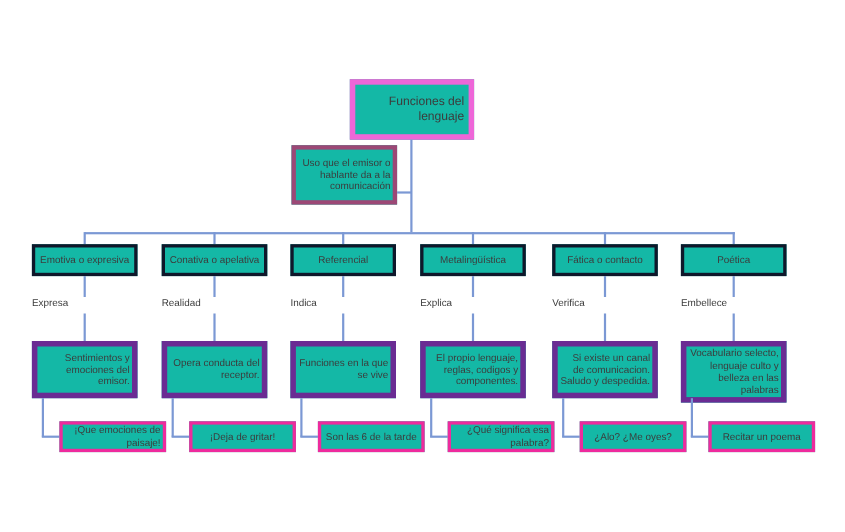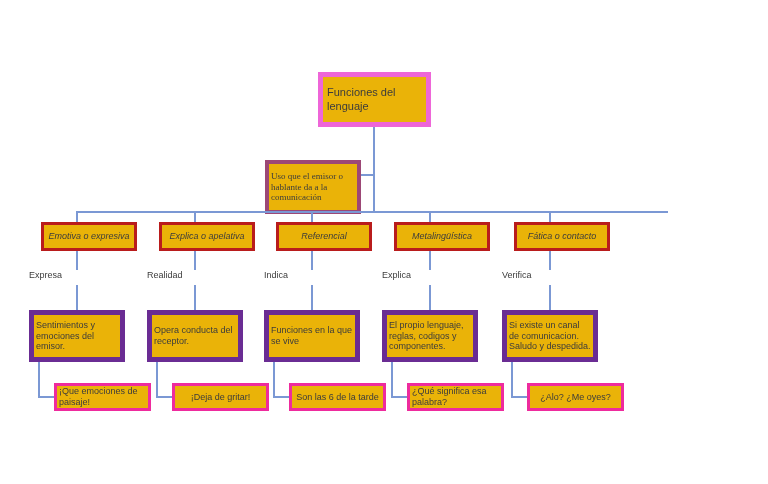--- a/index.html
+++ b/index.html
@@ -1,35 +1,35 @@
 <!DOCTYPE html>
 <html><head>
 <meta charset="utf-8">
 <style>
   html,body{margin:0;padding:0;background:#ffffff;}
   .canvas{
     position:relative;width:768px;height:484px;background:#ffffff;
     font-family:"Liberation Sans", sans-serif;color:#3c3c3c;overflow:hidden;
   }
   .node{
-    position:absolute;box-sizing:border-box;background:#eab308;
-    display:flex;align-items:center;justify-content:center;text-align:left;
+    position:absolute;box-sizing:border-box;background:#14b8a6;
+    display:flex;align-items:center;justify-content:center;text-align:right;
     line-height:1.22;
   }
   .node--title{
     left:318px;top:72px;width:113px;height:55px;
     border:5px solid #ee66d8;font-size:11px;padding:0 4px;
   }
   .node--sub{
-    left:265px;top:160px;width:96px;height:54px;
-    border:4px solid #9c4876;font-size:9px;padding:0 2px;font-family:Liberation Serif, serif;
+    left:265px;top:132px;width:96px;height:54px;
+    border:4px solid #9c4876;font-size:9px;padding:0 2px;
   }
   .node--head{
-    left:12px;top:11px;width:96px;height:29px;
-    border:3px solid #b91c1c;font-size:9px;padding:0 2px;font-style:italic;
+    left:0;top:11px;width:96px;height:29px;
+    border:3px solid #0f172a;font-size:9px;padding:0 2px;
   }
   .node--desc{
     left:0;top:99px;width:96px;min-height:52px;
     border:5px solid #6a2c93;font-size:9px;padding:1px 2px;
   }
   .node--ex{
     left:25px;top:172px;width:97px;height:28px;
     border:3px solid #ee2b9d;font-size:9px;padding:0 2px;
   }
   .verb{
@@ -68,21 +68,21 @@
     <div class="verb">Expresa</div>
     <div class="vline stub-mid2"></div>
     <div class="node node--desc">Sentimientos y emociones del emisor.</div>
     <div class="vline drop"></div>
     <div class="hline elbow"></div>
     <div class="node node--ex">¡Que emociones de paisaje!</div>
   </div>
 
   <div class="col" style="left:147px;">
     <div class="vline stub-top"></div>
-    <div class="node node--head">Explica o apelativa</div>
+    <div class="node node--head">Conativa o apelativa</div>
     <div class="vline stub-mid1"></div>
     <div class="verb">Realidad</div>
     <div class="vline stub-mid2"></div>
     <div class="node node--desc">Opera conducta del receptor.</div>
     <div class="vline drop"></div>
     <div class="hline elbow"></div>
     <div class="node node--ex">¡Deja de gritar!</div>
   </div>
 
   <div class="col" style="left:264px;">
@@ -114,14 +114,25 @@
     <div class="node node--head">Metalingüística</div>
     <div class="vline stub-mid1"></div>
     <div class="verb">Explica</div>
     <div class="vline stub-mid2"></div>
     <div class="node node--desc">El propio lenguaje, reglas, codigos y componentes.</div>
     <div class="vline drop"></div>
     <div class="hline elbow"></div>
     <div class="node node--ex">¿Qué significa esa palabra?</div>
   </div>
 
+  <div class="col" style="left:619px;">
+    <div class="vline stub-top"></div>
+    <div class="node node--head">Poética</div>
+    <div class="vline stub-mid1"></div>
+    <div class="verb">Embellece</div>
+    <div class="vline stub-mid2"></div>
+    <div class="node node--desc">Vocabulario selecto, lenguaje culto y belleza en las palabras</div>
+    <div class="vline drop"></div>
+    <div class="hline elbow"></div>
+    <div class="node node--ex">Recitar un poema</div>
+  </div>
 
 </div>
 
 </body></html>

